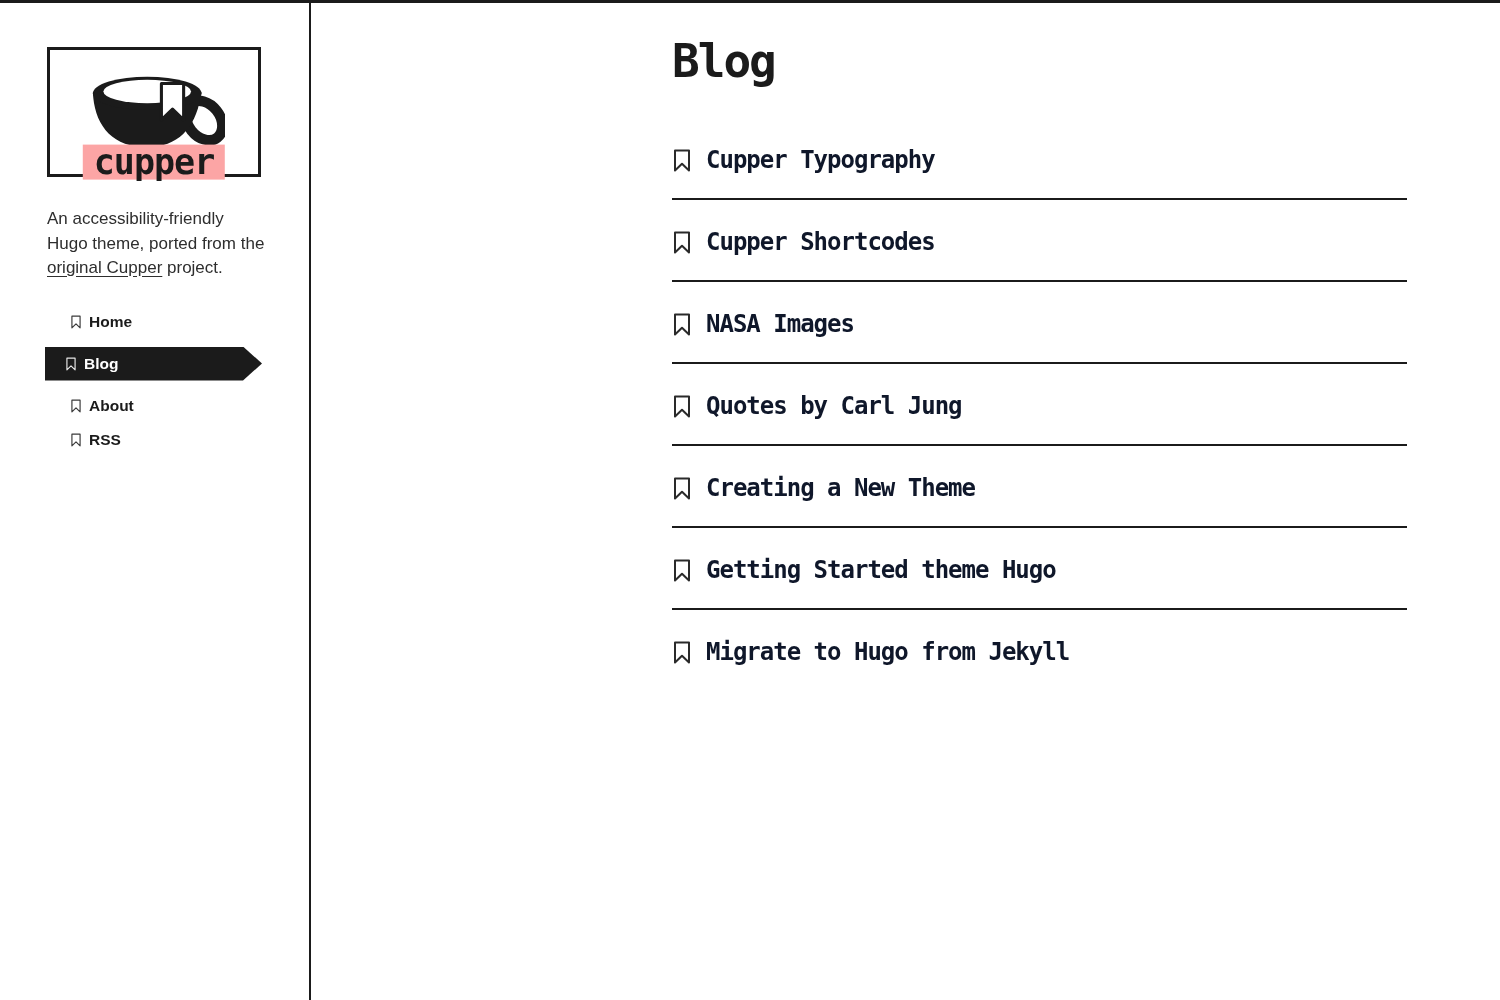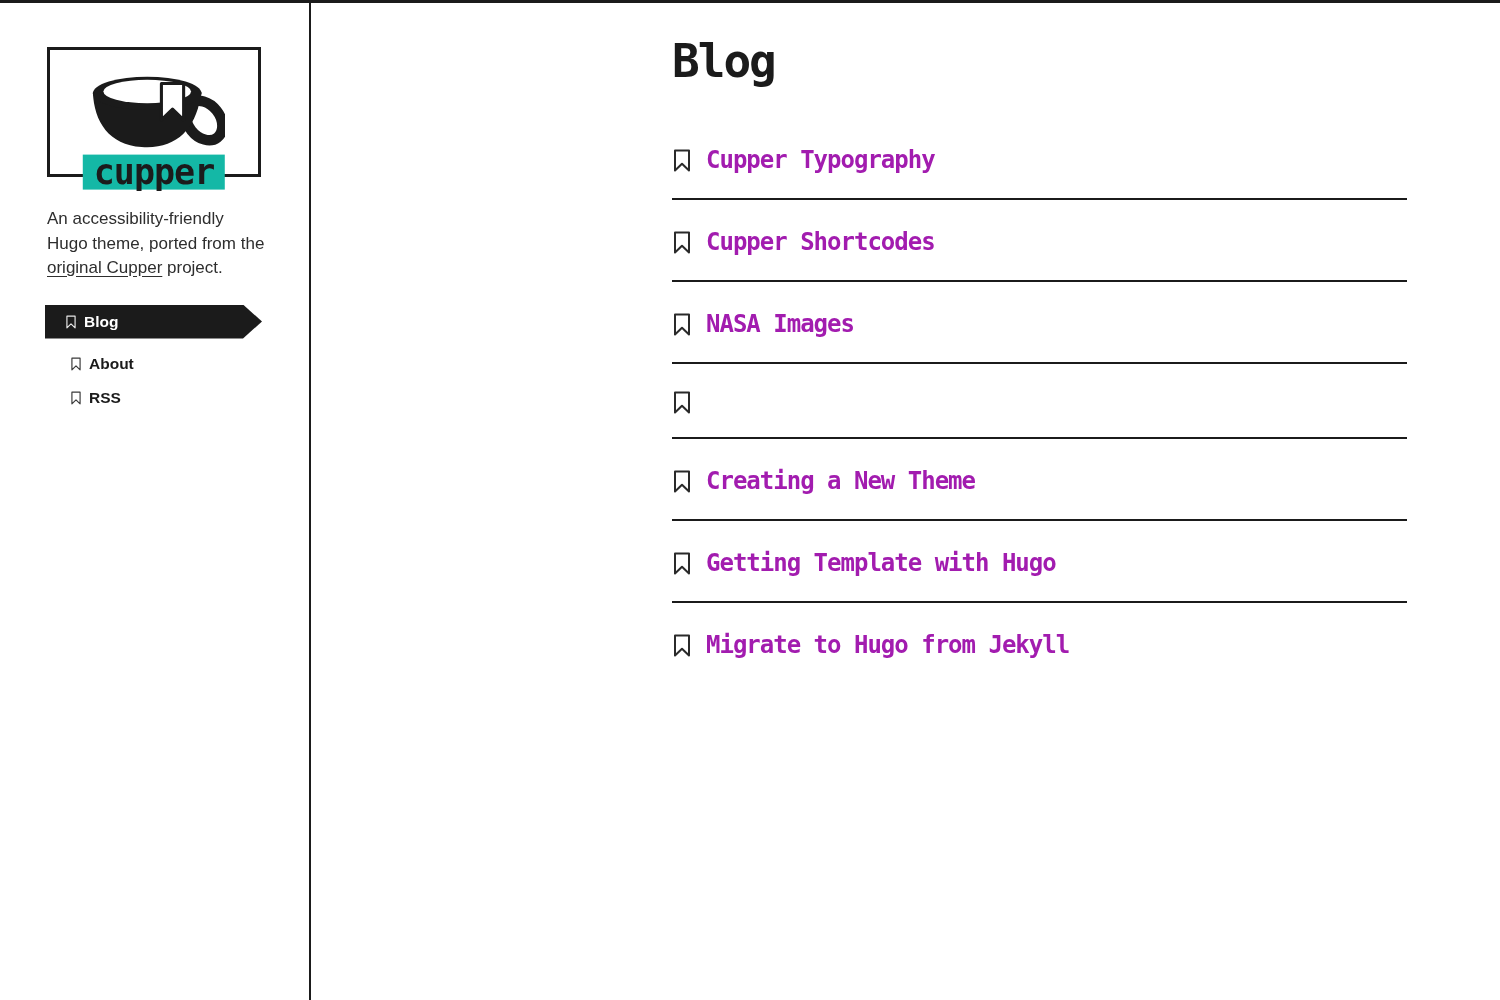--- a/index.html
+++ b/index.html
@@ -30,23 +30,23 @@
     border: 3px solid #1b1b1b;
     cursor: pointer;
   }
   .logo-cup {
     display: block;
     margin: 16px auto 0;
     width: 142px; height: 93px;
   }
   .logo-label {
     position: absolute;
-    left: 50%; bottom: 4px;
+    left: 50%; bottom: 14px;
     transform: translate(-50%, 56%);
-    background: #14b8a6;
+    background: #fca5a5;
     padding: 0 11px;
     font-family: "DejaVu Sans Mono", monospace;
     font-weight: bold;
     font-size: 35px;
     letter-spacing: -1px;
     line-height: 1;
     color: #1b1b1b;
     white-space: nowrap;
   }
   .tagline {
@@ -109,21 +109,21 @@
     width: 20px; height: 25px;
     margin-right: 14px; flex: 0 0 auto;
     color: #2a2a2a;
   }
   .post-title {
     font-family: "DejaVu Sans Mono", monospace;
     font-weight: bold;
     font-size: 24px;
     line-height: 32px;
     letter-spacing: -1px;
-    color: #a21caf;
+    color: #0f172a;
   }
 </style>
 </head>
 <body>
 
 <svg width="0" height="0" style="position:absolute">
   <defs>
     <symbol id="bookmark" viewBox="0 0 20 24">
       <path d="M3 2 H17 V22 L10 15.2 L3 22 Z" fill="none" stroke="currentColor" stroke-width="2" stroke-linejoin="round"></path>
     </symbol>
@@ -141,20 +141,26 @@
       <ellipse cx="104" cy="44" rx="88" ry="27" fill="#1b1b1b"></ellipse>
       <ellipse cx="104" cy="41" rx="71" ry="19" fill="#ffffff"></ellipse>
       <path d="M127 28 L163 28 L163 87 L145 69.5 L127 87 Z" fill="#ffffff" stroke="#1b1b1b" stroke-width="5" stroke-linejoin="round"></path>
     </svg>
     <div class="logo-label">cupper</div>
   </div>
 
   <p class="tagline"><span>An accessibility-friendly Hugo theme, ported from the </span><a>original Cupper</a><span> project.</span></p>
 
   <ul class="nav">
+    <li class="nav-item">
+      <svg class="bm">
+          <use href="#bookmark"></use>
+        </svg>
+      <span>Home</span>
+    </li>
     <li class="nav-item active">
       <svg class="bm">
           <use href="#bookmark"></use>
         </svg>
       <span>Blog</span>
     </li>
     <li class="nav-item">
       <svg class="bm">
           <use href="#bookmark"></use>
         </svg>
@@ -189,32 +195,33 @@
     <li class="post-item">
       <svg class="bm">
           <use href="#bookmark"></use>
         </svg>
       <span class="post-title">NASA Images</span>
     </li>
     <li class="post-item">
       <svg class="bm">
           <use href="#bookmark"></use>
         </svg>
+      <span class="post-title">Quotes by Carl Jung</span>
     </li>
     <li class="post-item">
       <svg class="bm">
           <use href="#bookmark"></use>
         </svg>
       <span class="post-title">Creating a New Theme</span>
     </li>
     <li class="post-item">
       <svg class="bm">
           <use href="#bookmark"></use>
         </svg>
-      <span class="post-title">Getting Template with Hugo</span>
+      <span class="post-title">Getting Started theme Hugo</span>
     </li>
     <li class="post-item">
       <svg class="bm">
           <use href="#bookmark"></use>
         </svg>
       <span class="post-title">Migrate to Hugo from Jekyll</span>
     </li>
   </ul>
 </main>
 

